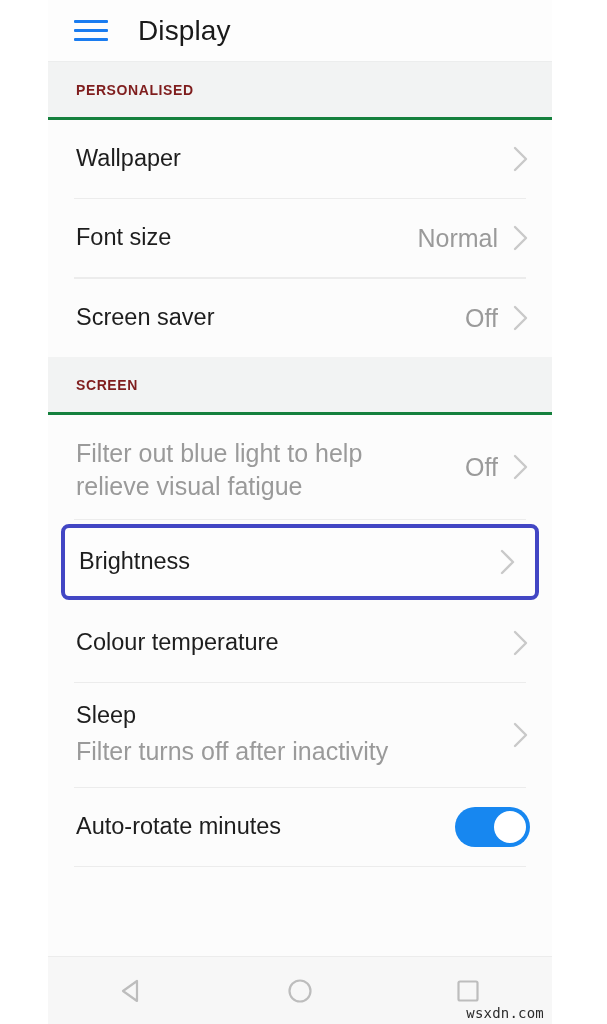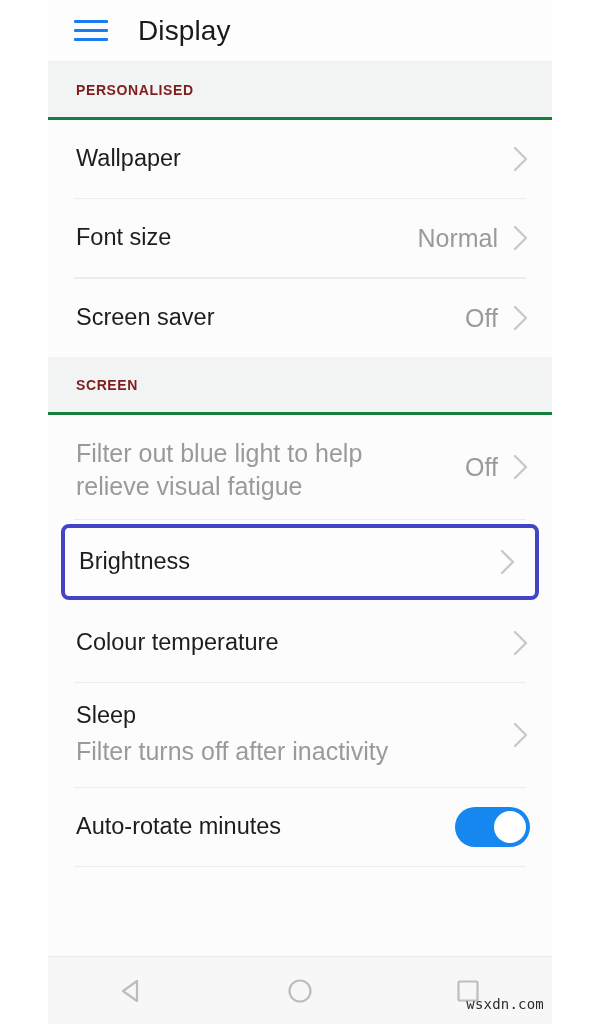--- a/index.html
+++ b/index.html
@@ -194,21 +194,21 @@
     display: flex;
     align-items: center;
     justify-content: center;
     cursor: pointer;
   }
   .navbtn svg { display: block; }
 
   .watermark {
     position: absolute;
     right: 8px;
-    bottom: 12px;
+    bottom: 3px;
     font-size: 14px;
     color: #2b2b2b;
     font-family: "DejaVu Sans Mono", monospace;
     letter-spacing: 0.2px;
     text-align: right;
   }
 </style>
 </head>
 <body>
 

